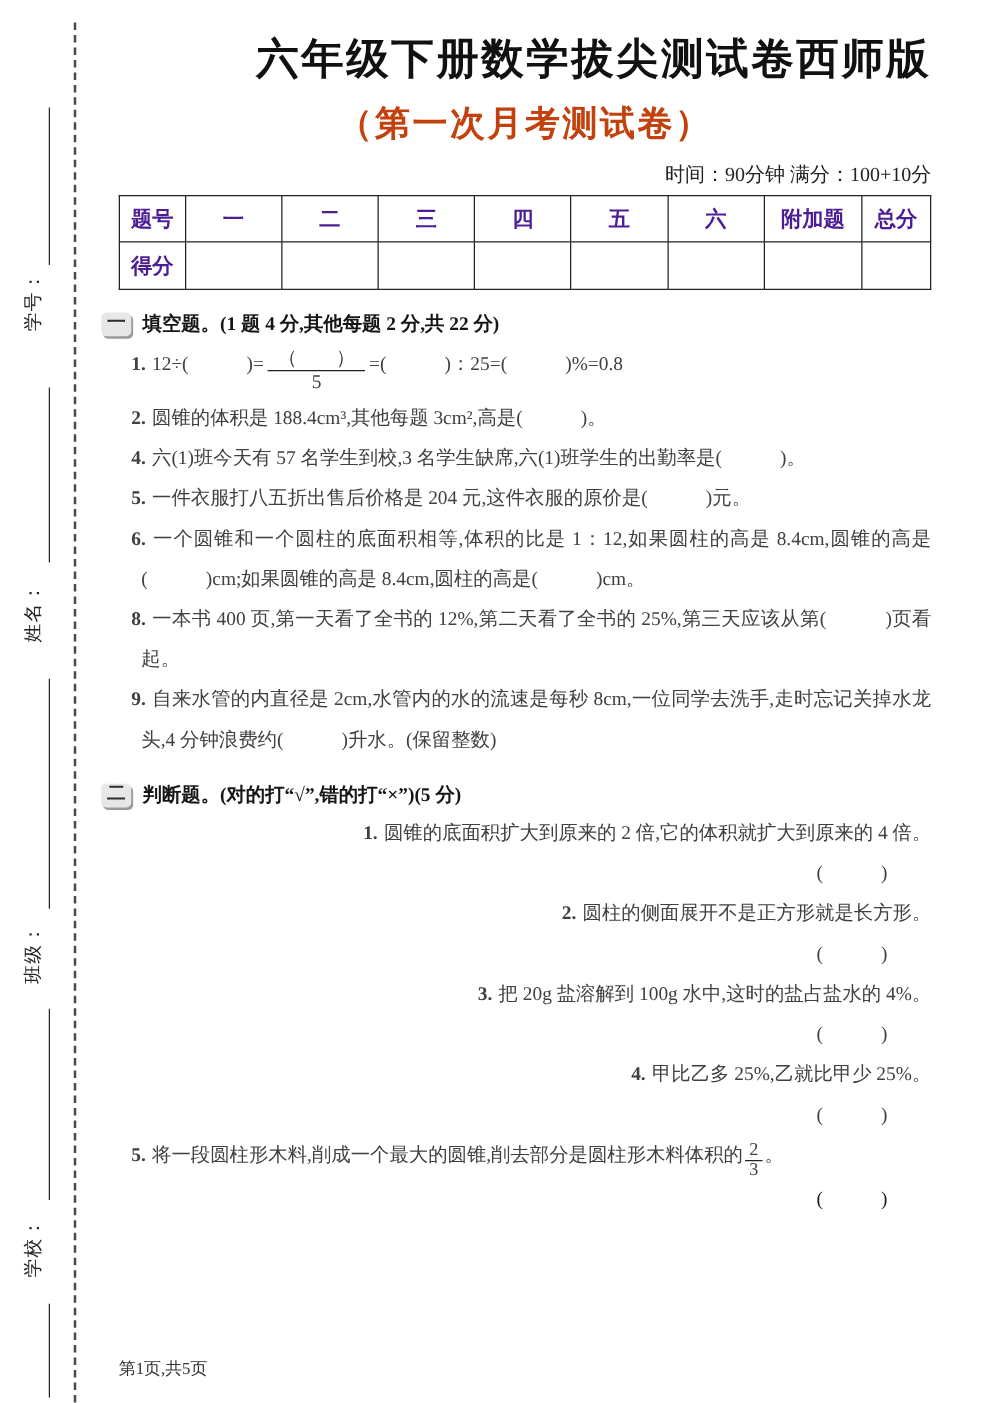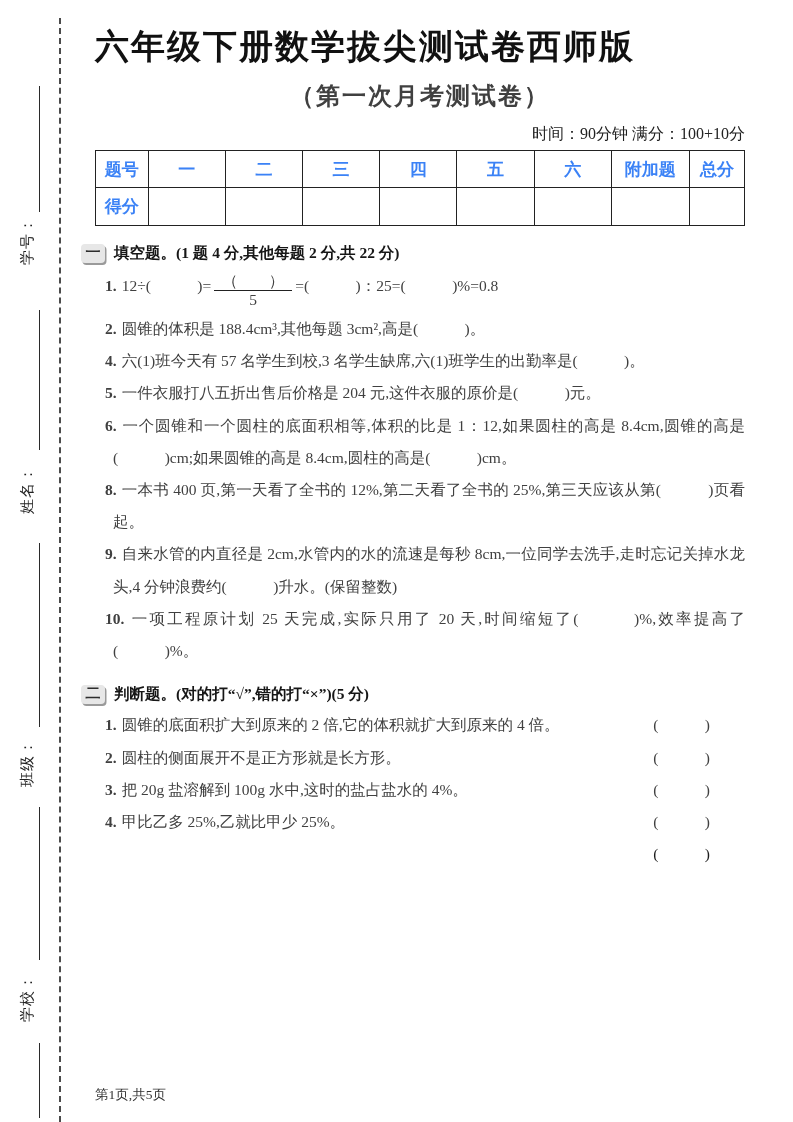--- a/index.html
+++ b/index.html
@@ -27,41 +27,41 @@
     transform:translate(-50%,-50%) rotate(-90deg);
     white-space:nowrap;
     font-size:15px;letter-spacing:1px;color:#222;
   }
 
   
   .main{
     position:absolute;left:95px;top:0;width:650px;
   }
   .title{
-    margin:24px 0 0 0;text-align:left;
+    margin:24px 0 0 0;text-align:right;
     font-size:34px;font-weight:700;letter-spacing:2px;
     color:#111;
   }
   .subtitle{
     margin:10px 0 0 0;text-align:center;
-    font-size:24px;font-weight:700;letter-spacing:2px;color:#404040;
+    font-size:28px;font-weight:700;letter-spacing:2px;color:#c2410c;
   }
   .time-row{
     margin-top:12px;text-align:right;
     font-size:16px;color:#222;
   }
 
   table.score{
     margin-top:5px;width:100%;
     border-collapse:collapse;table-layout:fixed;
   }
   table.score td{
     border:1.8px solid #222;
     text-align:center;vertical-align:middle;
-    font-size:17px;font-weight:600;color:#3b82f6;
+    font-size:17px;font-weight:600;color:#4c1d95;
     height:36px;padding:0;
   }
   table.score tr.scorerow td{height:37px;}
   col.c-first{width:8.1%}
   col.c-num{width:11.9%}
   col.c-extra{width:12.0%}
   col.c-total{width:8.5%}
 
   .sec-head{
     margin:17px 0 4px -14px;
@@ -88,21 +88,21 @@
   }
   .frac .fn{display:block;border-bottom:1.6px solid #222;padding:0 8px;}
   .frac .fd{display:block;}
   .sfrac{
     display:inline-block;text-align:center;vertical-align:-11px;
     line-height:1.05;margin:0 2px;font-size:14.5px;text-indent:0;
   }
   .sfrac .fn{display:block;border-bottom:1.4px solid #222;padding:0 3px;}
   .sfrac .fd{display:block;}
 
-  .jq{display:flex;align-items:flex-start;}
+  .jq{display:flex;align-items:flex-end;flex-direction:column;}
   .jq .jtext{flex:1 1 auto;}
   .jq .jparen{flex:0 0 auto;margin-left:8px;margin-right:35px;letter-spacing:0;}
   .paren-line{
     font-size:15.5px;line-height:2.1;text-align:right;
     padding-right:35px;
   }
 
   .footer{
     position:absolute;left:95px;width:650px;top:1086px;
     text-align:left;font-size:13.5px;color:#333;
@@ -176,21 +176,20 @@
     <div class="q q1row">
       <span class="qnum">1.</span><span>12÷(　　　)=</span><span class="frac"><span class="fn">（　　）</span><span class="fd">5</span></span><span>=(　　　)：25=(　　　)%=0.8</span>
     </div>
 
     <div class="q"><span class="qnum">2.</span><span>圆锥的体积是 188.4cm³,其他每题 3cm²,高是(　　　)。</span></div>
     <div class="q"><span class="qnum">4.</span><span>六(1)班今天有 57 名学生到校,3 名学生缺席,六(1)班学生的出勤率是(　　　)。</span></div>
     <div class="q"><span class="qnum">5.</span><span>一件衣服打八五折出售后价格是 204 元,这件衣服的原价是(　　　)元。</span></div>
     <div class="q"><span class="qnum">6.</span><span>一个圆锥和一个圆柱的底面积相等,体积的比是 1：12,如果圆柱的高是 8.4cm,圆锥的高是(　　　)cm;如果圆锥的高是 8.4cm,圆柱的高是(　　　)cm。</span></div>
     <div class="q"><span class="qnum">8.</span><span>一本书 400 页,第一天看了全书的 12%,第二天看了全书的 25%,第三天应该从第(　　　)页看起。</span></div>
     <div class="q"><span class="qnum">9.</span><span>自来水管的内直径是 2cm,水管内的水的流速是每秒 8cm,一位同学去洗手,走时忘记关掉水龙头,4 分钟浪费约(　　　)升水。(保留整数)</span></div>
-    <div class="q"><span class="qnum">10.</span><span>一项工程原计划 25 天完成,实际只用了 20 天,时间缩短了(　　　)%,效率提高了(　　　)%。</span></div>
 
     <div class="sec-head">
       <span class="badge">二</span>
       <span>判断题。(对的打“√”,错的打“×”)(5 分)</span>
     </div>
 
     <div class="q jq">
       <span class="jtext"><span class="qnum">1.</span><span>圆锥的底面积扩大到原来的 2 倍,它的体积就扩大到原来的 4 倍。</span></span>
       <span class="jparen">(　　　)</span>
     </div>
@@ -199,19 +198,22 @@
       <span class="jparen">(　　　)</span>
     </div>
     <div class="q jq">
       <span class="jtext"><span class="qnum">3.</span><span>把 20g 盐溶解到 100g 水中,这时的盐占盐水的 4%。</span></span>
       <span class="jparen">(　　　)</span>
     </div>
     <div class="q jq">
       <span class="jtext"><span class="qnum">4.</span><span>甲比乙多 25%,乙就比甲少 25%。</span></span>
       <span class="jparen">(　　　)</span>
     </div>
+    <div class="q">
+      <span class="qnum">5.</span><span>将一段圆柱形木料,削成一个最大的圆锥,削去部分是圆柱形木料体积的</span><span class="sfrac"><span class="fn">2</span><span class="fd">3</span></span><span>。</span>
+    </div>
     <div class="paren-line">(　　　)</div>
 
   </div>
 
   <div class="footer">第1页,共5页</div>
 
 </div>
 
 </body></html>

